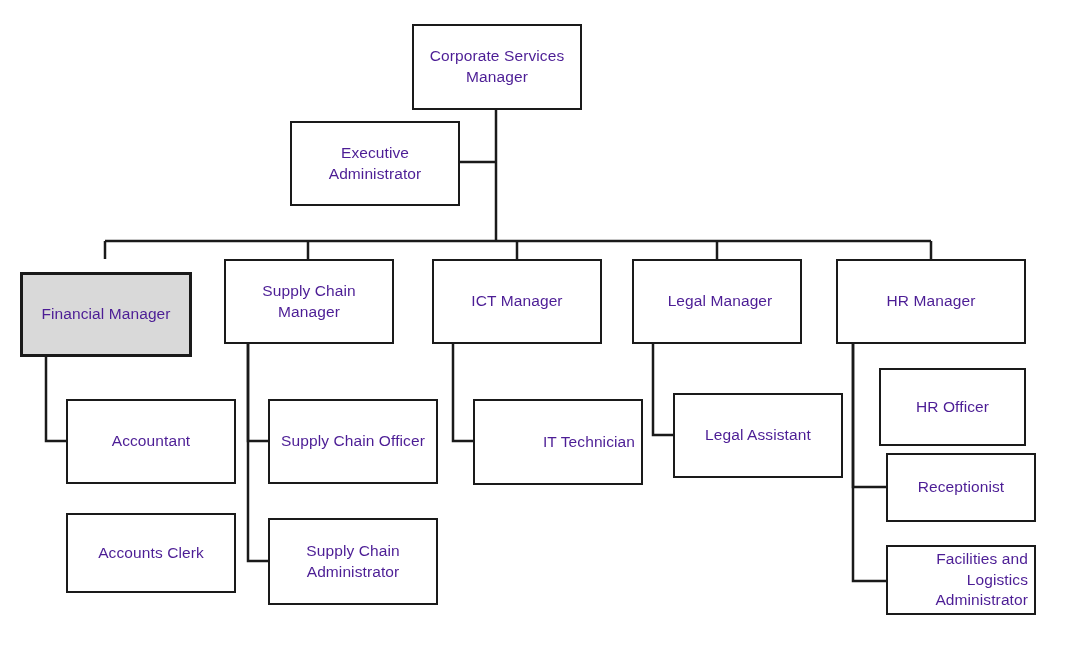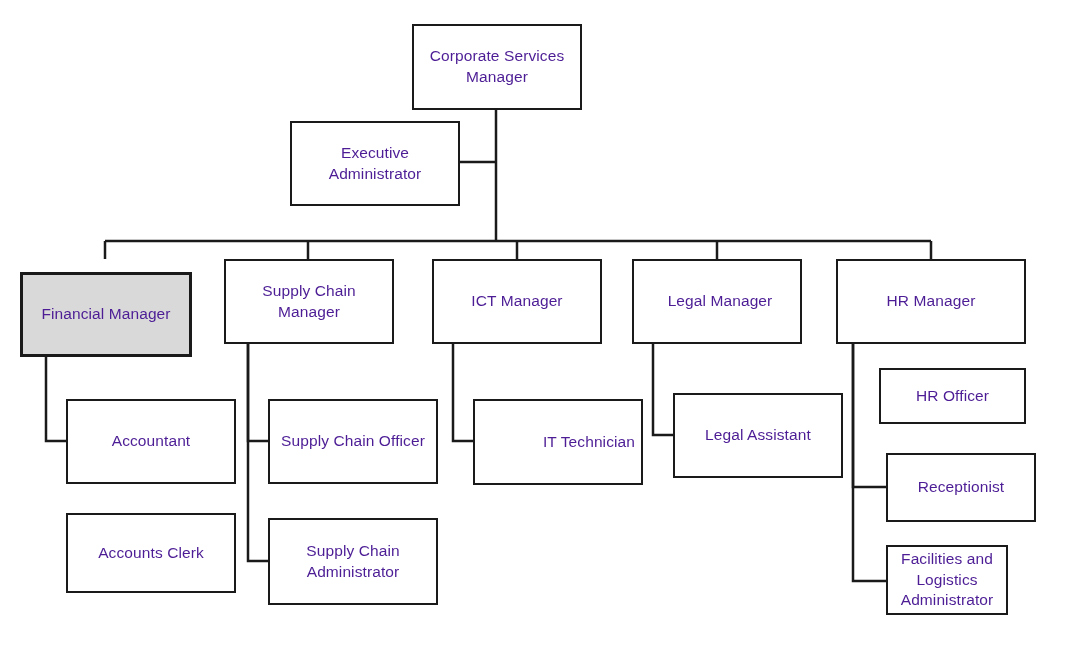--- a/index.html
+++ b/index.html
@@ -85,19 +85,19 @@
       <div class="node-box" style="left: 432px; top: 259px; width: 170px; height: 85px;"><span class="node-label">ICT Manager</span></div>
       <div class="node-box" style="left: 632px; top: 259px; width: 170px; height: 85px; padding-left: 12px;"><span class="node-label">Legal Manager</span></div>
       <div class="node-box" style="left: 836px; top: 259px; width: 190px; height: 85px; justify-content: center;"><span class="node-label">HR Manager</span></div>
       <div class="node-box" style="left: 66px; top: 399px; width: 170px; height: 85px;"><span class="node-label">Accountant</span></div>
       <div class="node-box" style="left: 66px; top: 513px; width: 170px; height: 80px;"><span class="node-label">Accounts Clerk</span></div>
       <div class="node-box" style="left: 268px; top: 399px; width: 170px; height: 85px;"><span class="node-label">Supply Chain Officer</span></div>
       <div class="node-box" style="left: 268px; top: 518px; width: 170px; height: 87px;"><span class="node-label">Supply Chain
 Administrator</span></div>
       <div class="node-box" style="left: 473px; top: 399px; width: 170px; height: 86px; text-align: right;"><span class="node-label">IT Technician</span></div>
       <div class="node-box" style="left: 673px; top: 393px; width: 170px; height: 85px;"><span class="node-label">Legal Assistant</span></div>
-      <div class="node-box" style="left: 879px; top: 368px; width: 147px; height: 56px;"><span class="node-label">HR Officer</span></div>
+      <div class="node-box" style="left: 879px; top: 368px; width: 147px; height: 78px;"><span class="node-label">HR Officer</span></div>
       <div class="node-box" style="left: 886px; top: 453px; width: 150px; height: 69px;"><span class="node-label">Receptionist</span></div>
-      <div class="node-box" style="left: 886px; top: 545px; width: 122px; height: 70px;"><span class="node-label">Facilities and
+      <div class="node-box" style="left: 886px; top: 545px; width: 150px; height: 70px; text-align: right;"><span class="node-label">Facilities and
 Logistics
 Administrator</span></div>
     </div>
 </div>
 
 </body></html>

